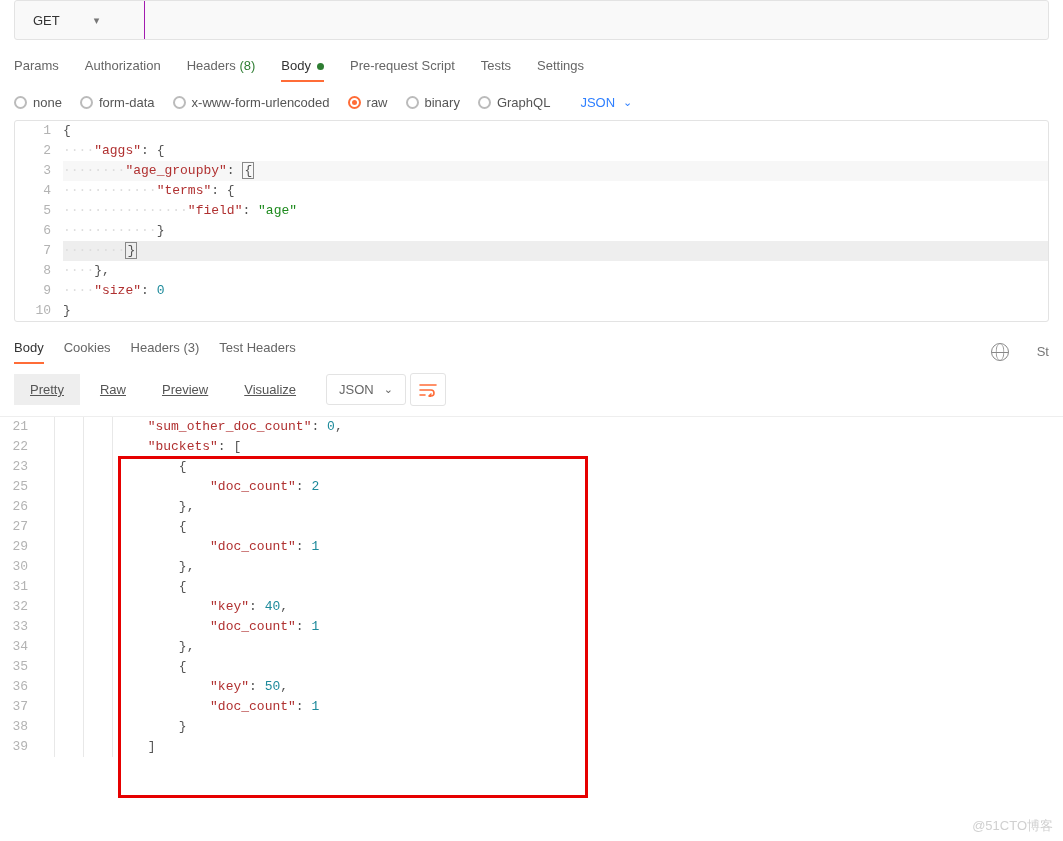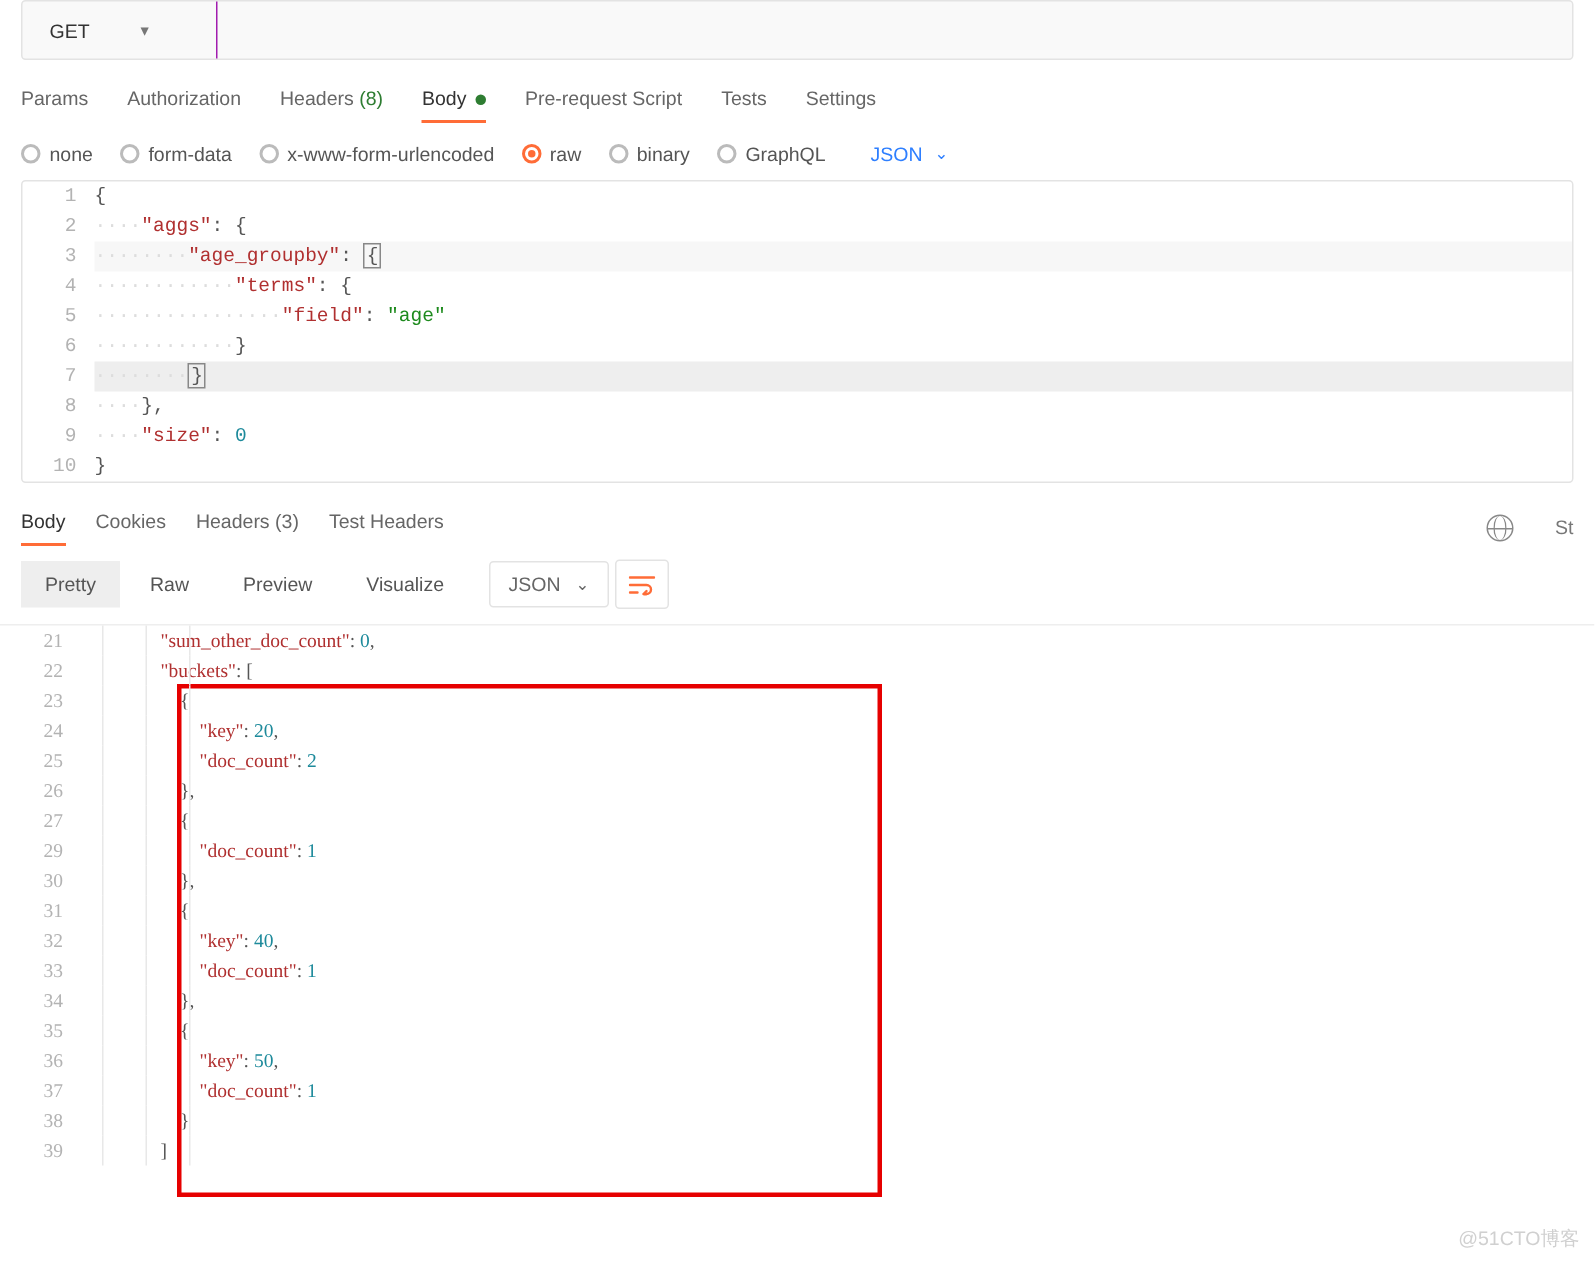--- a/index.html
+++ b/index.html
@@ -168,20 +168,21 @@
   gap: 4px;
   padding: 10px 14px;
   align-items: center;
 }
 .view-btn {
   padding: 8px 16px;
   border-radius: 0;
   font-size: 13px;
   color: #555;
   cursor: pointer;
+  text-decoration: underline;
 }
 .view-btn.active { background: #eee; }
 .format-select {
   margin-left: 10px;
   border: 1px solid #e3e3e3;
   padding: 7px 12px;
   border-radius: 3px;
   display: inline-flex;
   gap: 10px;
   color: #666;
@@ -192,24 +193,23 @@
   border: 1px solid #e3e3e3;
   border-radius: 3px;
   display: inline-flex;
   align-items: center;
   justify-content: center;
   color: #ff6c37;
 }
 
 
 .response-body {
-  font-family: Liberation Serif, serif;
+  font-family: Liberation Mono, monospace;
   font-size: 13px;
   line-height: 20px;
-  padding-left: 14px;
   position: relative;
   border-top: 1px solid #eee;
   margin: 0;
 }
 .rline {
   display: flex;
 }
 .rline .ln {
   width: 42px;
   text-align: right;
@@ -387,24 +387,20 @@
     </div>
     <div class="rline">
       <div class="ln">22</div>
       <div class="code"><span class="guides"><span class="guide" style="left:0px"></span><span class="guide" style="left:29px"></span><span class="guide" style="left:58px"></span></span>            <span class="tok-key">"buckets"</span><span class="tok-punc">:</span> <span class="tok-punc">[</span></div>
     </div>
     <div class="rline">
       <div class="ln">23</div>
       <div class="code"><span class="guides"><span class="guide" style="left:0px"></span><span class="guide" style="left:29px"></span><span class="guide" style="left:58px"></span></span>                <span class="tok-punc">{</span></div>
     </div>
     <div class="rline">
-      <div class="ln">24</div>
-      <div class="code"><span class="guides"><span class="guide" style="left:0px"></span><span class="guide" style="left:29px"></span><span class="guide" style="left:58px"></span></span>                    <span class="tok-key">"key"</span><span class="tok-punc">:</span> <span class="tok-number">20</span><span class="tok-punc">,</span></div>
-    </div>
-    <div class="rline">
       <div class="ln">25</div>
       <div class="code"><span class="guides"><span class="guide" style="left:0px"></span><span class="guide" style="left:29px"></span><span class="guide" style="left:58px"></span></span>                    <span class="tok-key">"doc_count"</span><span class="tok-punc">:</span> <span class="tok-number">2</span></div>
     </div>
     <div class="rline">
       <div class="ln">26</div>
       <div class="code"><span class="guides"><span class="guide" style="left:0px"></span><span class="guide" style="left:29px"></span><span class="guide" style="left:58px"></span></span>                <span class="tok-punc">}</span><span class="tok-punc">,</span></div>
     </div>
     <div class="rline">
       <div class="ln">27</div>
       <div class="code"><span class="guides"><span class="guide" style="left:0px"></span><span class="guide" style="left:29px"></span><span class="guide" style="left:58px"></span></span>                <span class="tok-punc">{</span></div>

